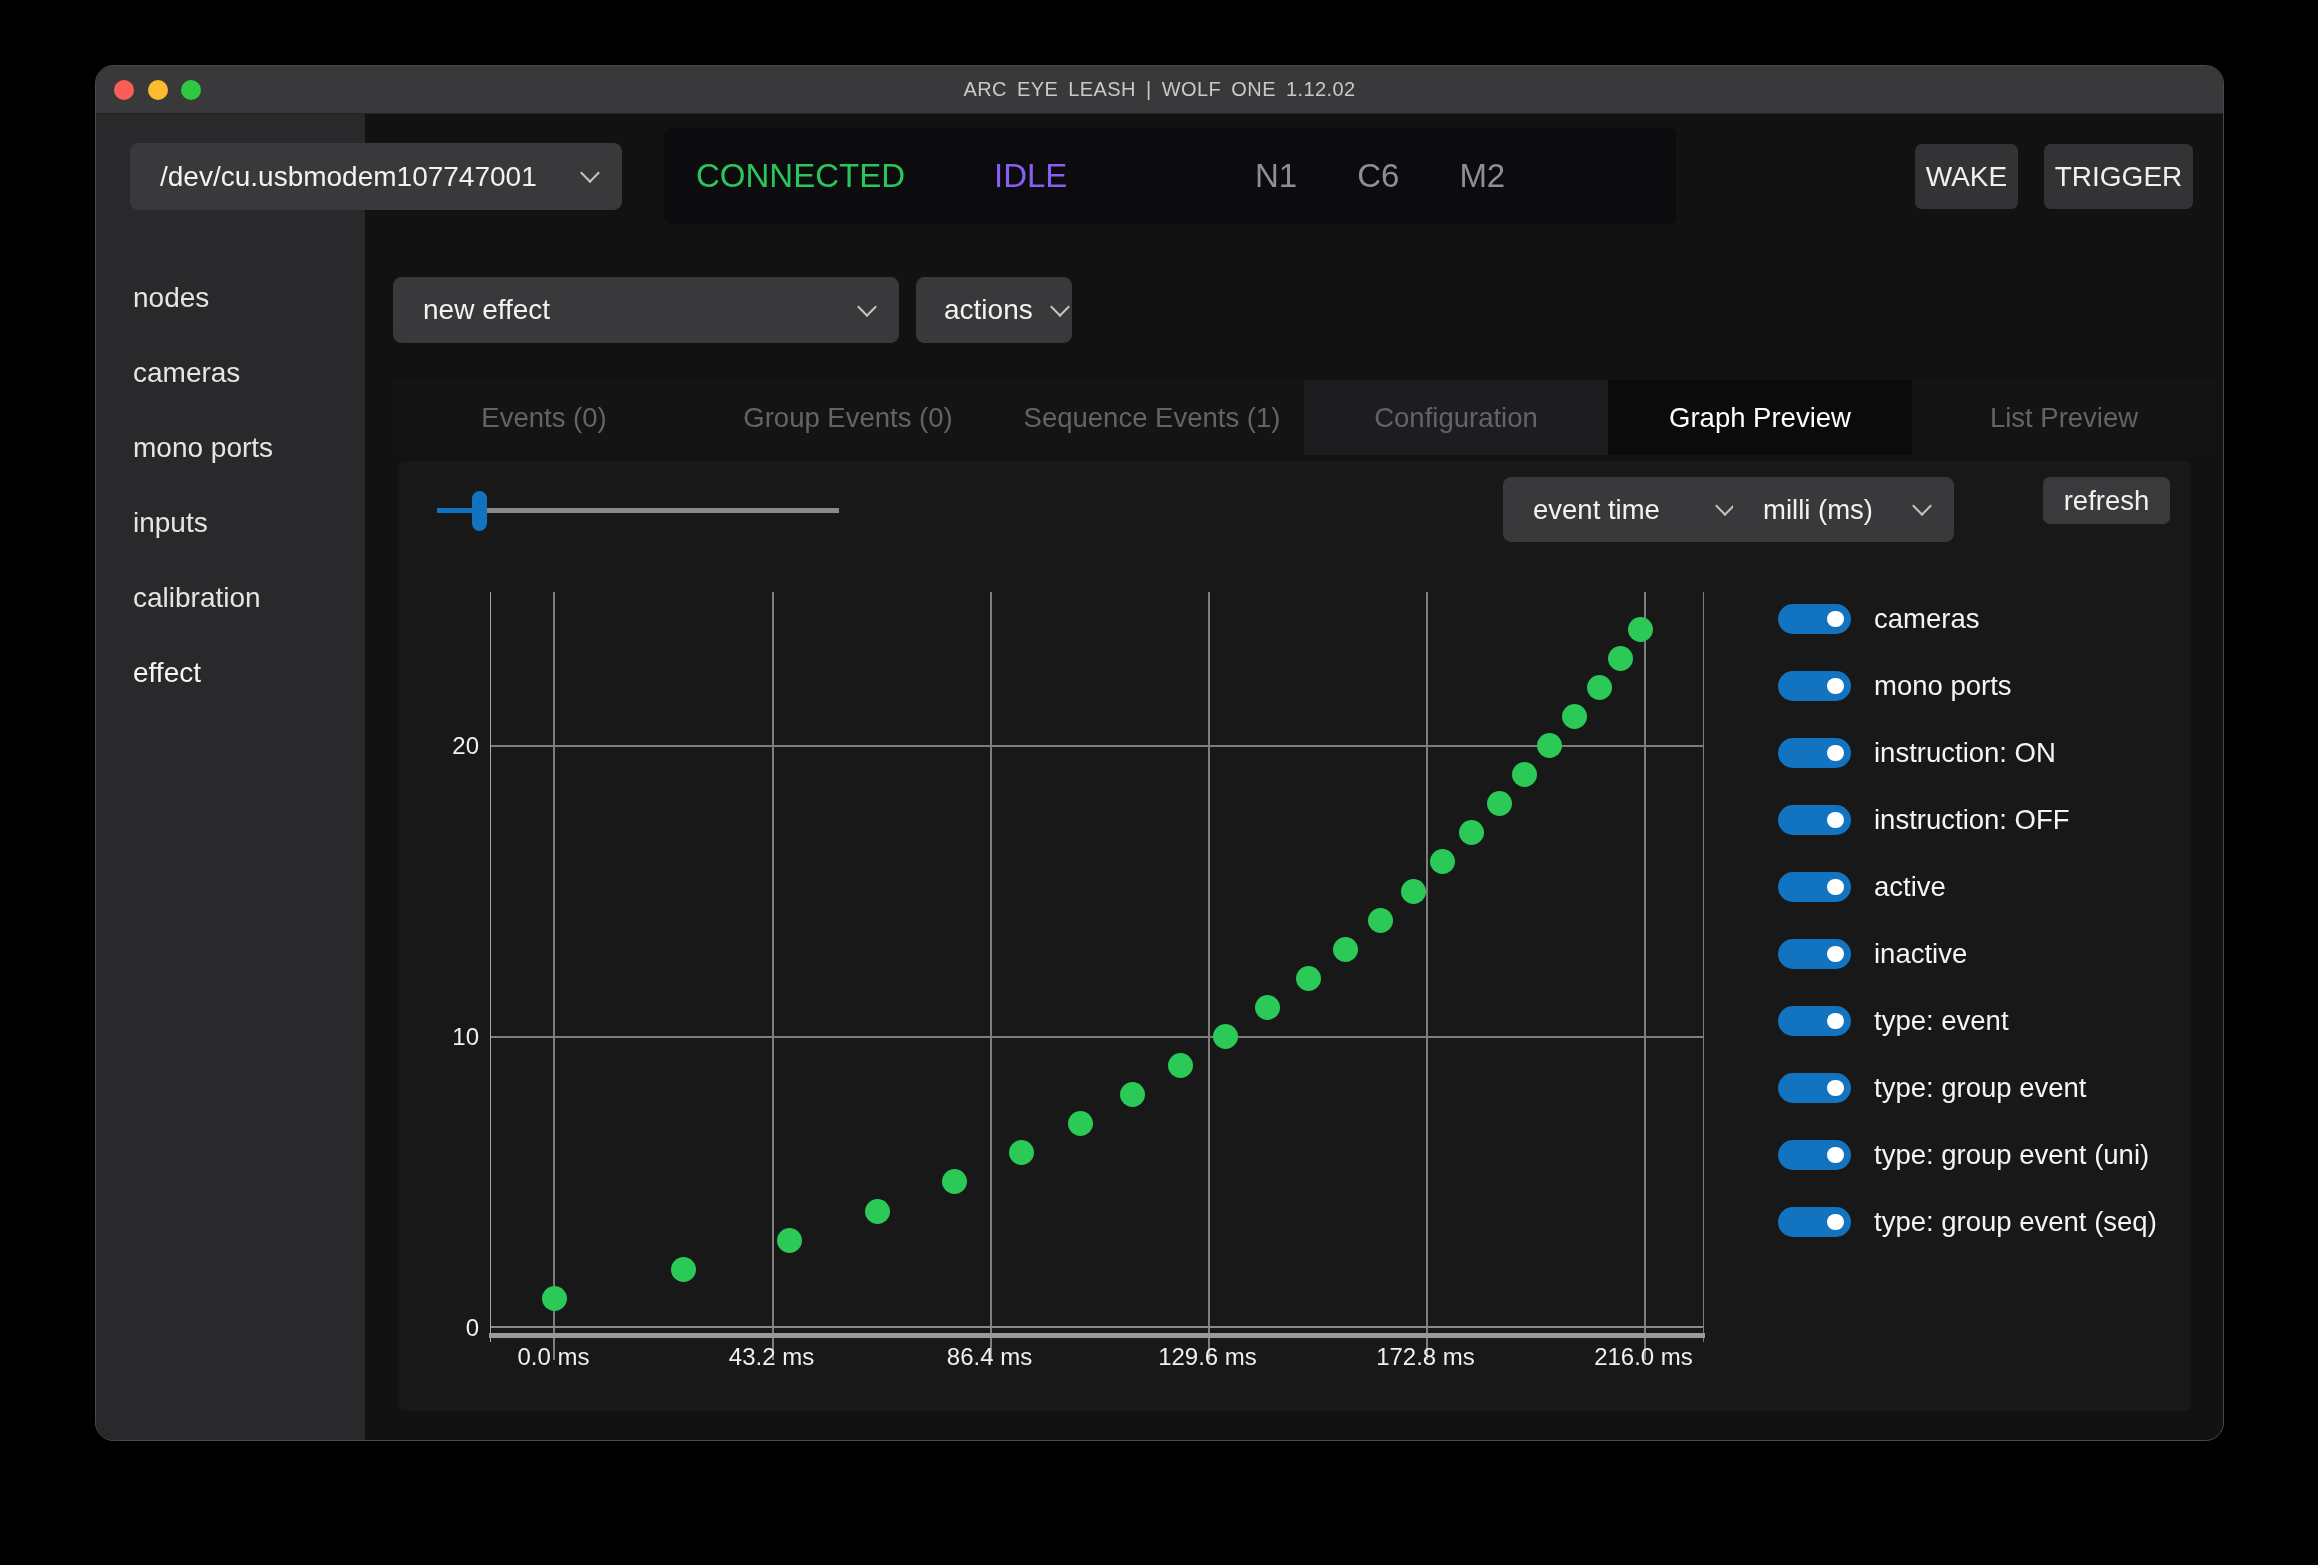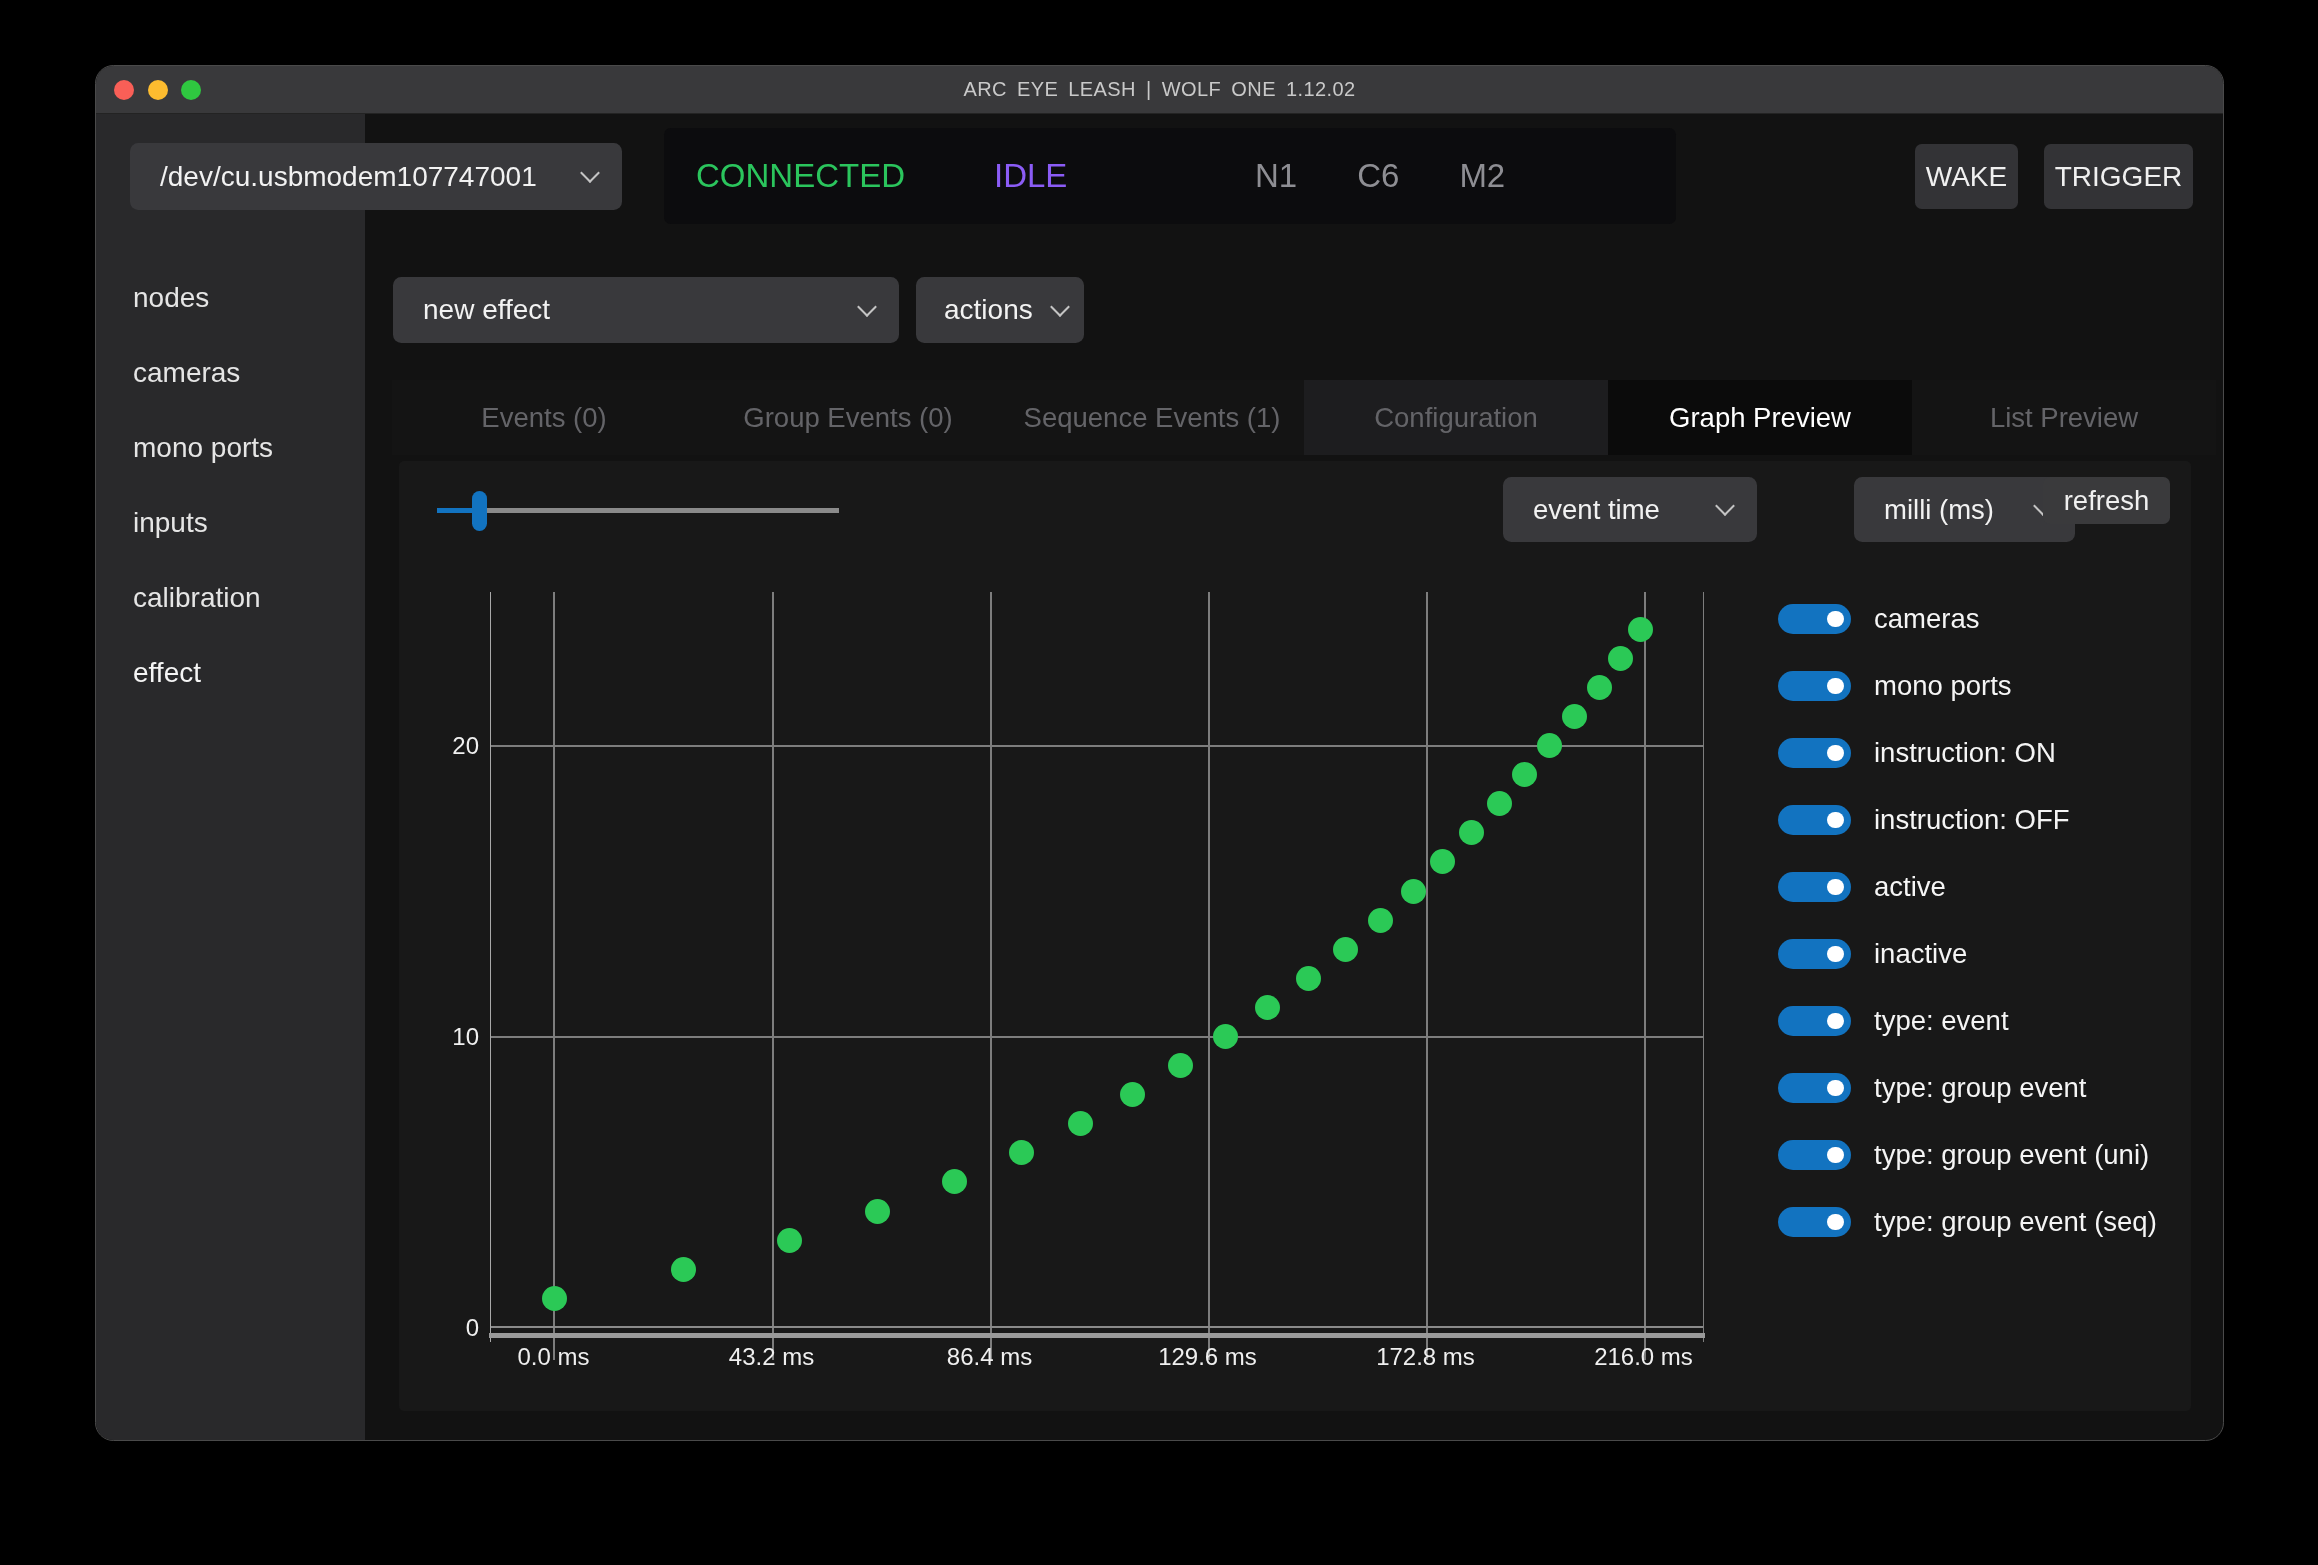--- a/index.html
+++ b/index.html
@@ -29,36 +29,36 @@
   .st-conn{left:32px;}
   .st-mode{left:330px;color:#8b5cf6;}
   .status-counters{position:absolute;left:591px;top:0;height:96px;display:flex;gap:60px;align-items:center;}
   .status-counters span{position:static;color:#8e8e93;font-size:33px;height:auto;}
   .btn{position:absolute;background:#333336;border-radius:6.7px;color:#f0f0f0;font-size:28px;
        display:flex;align-items:center;justify-content:center;cursor:pointer;}
   .wake-btn{left:1819px;top:78px;width:103px;height:65px;}
   .trigger-btn{left:1948px;top:78px;width:149px;height:65px;}
   
   .effect-dd{position:absolute;left:297px;top:211px;width:506px;height:66px;}
-  .actions-dd{position:absolute;left:820px;top:211px;width:168px;height:66px;padding:0 21.7px 0 28px;}
+  .actions-dd{position:absolute;left:820px;top:211px;width:156px;height:66px;padding:0 21.7px 0 28px;}
   
   .tabs{position:absolute;left:296px;top:314px;width:1824px;height:75px;display:flex;background:#141414;}
   .tab{flex:1;display:flex;align-items:center;justify-content:center;font-size:27.5px;color:#646468;cursor:pointer;}
   .tab.highlight{background:#1d1d1f;}
   .tab.active{background:#0b0b0b;color:#ffffff;}
   
   .panel{position:absolute;left:303px;top:395px;width:1792px;height:950px;background:#181818;border-radius:5px;}
   
   .slider{position:absolute;left:341px;top:422px;width:402px;height:45px;cursor:pointer;}
   .slider .track{position:absolute;left:0;top:20px;width:100%;height:5px;background:#8a8a8a;}
   .slider .fill{position:absolute;left:0;top:20px;height:5px;background:#1273c0;}
   .slider .thumb{position:absolute;top:2.5px;width:15px;height:40px;border-radius:7.5px;background:#1273c0;}
   .ctl-dd{height:65px;font-size:27.5px;}
   .xaxis-dd{position:absolute;left:1407px;top:411px;width:254px;}
-  .unit-dd{position:absolute;left:1758px;top:411px;width:221px;}
+  .unit-dd{position:absolute;left:1637px;top:411px;width:221px;}
   .refresh-btn{left:1947px;top:411px;width:127px;height:47px;background:#3a3a3c;font-size:27.5px;}
   
   .plot{position:absolute;left:394px;top:526px;width:1214px;height:750px;
         border-left:1.7px solid #a9a9a9;border-right:1.7px solid #7d7d7d;}
   .vline{position:absolute;top:0;width:1.7px;height:768px;background:#7d7d7d;}
   .hline{position:absolute;left:0;width:100%;height:1.7px;background:#7d7d7d;}
   .base-thin{position:absolute;left:0;top:734px;width:100%;height:1.7px;background:#8a8a8a;}
   .base-thick{position:absolute;left:-1.7px;top:741px;width:calc(100% + 3.3px);height:5px;background:#9a9a9a;}
   .dot{position:absolute;width:25px;height:25px;border-radius:50%;background:#2bc956;}
   .ylab{position:absolute;left:-80px;width:68px;text-align:right;color:#efefef;font-size:24px;line-height:33px;}

